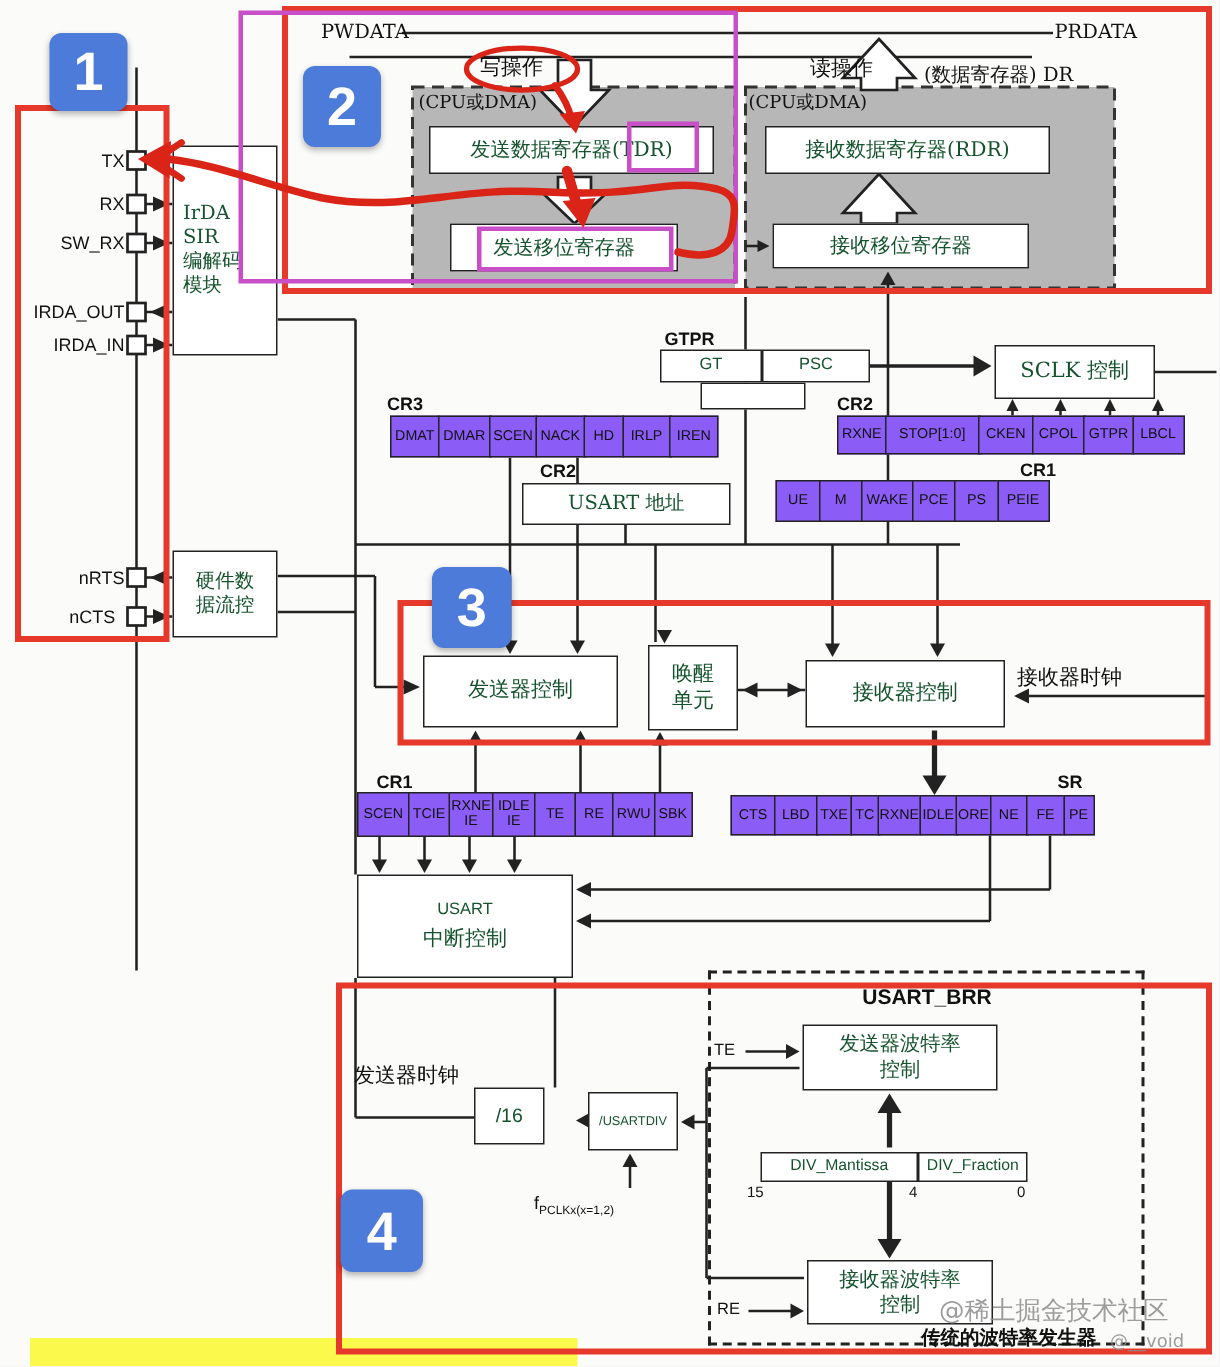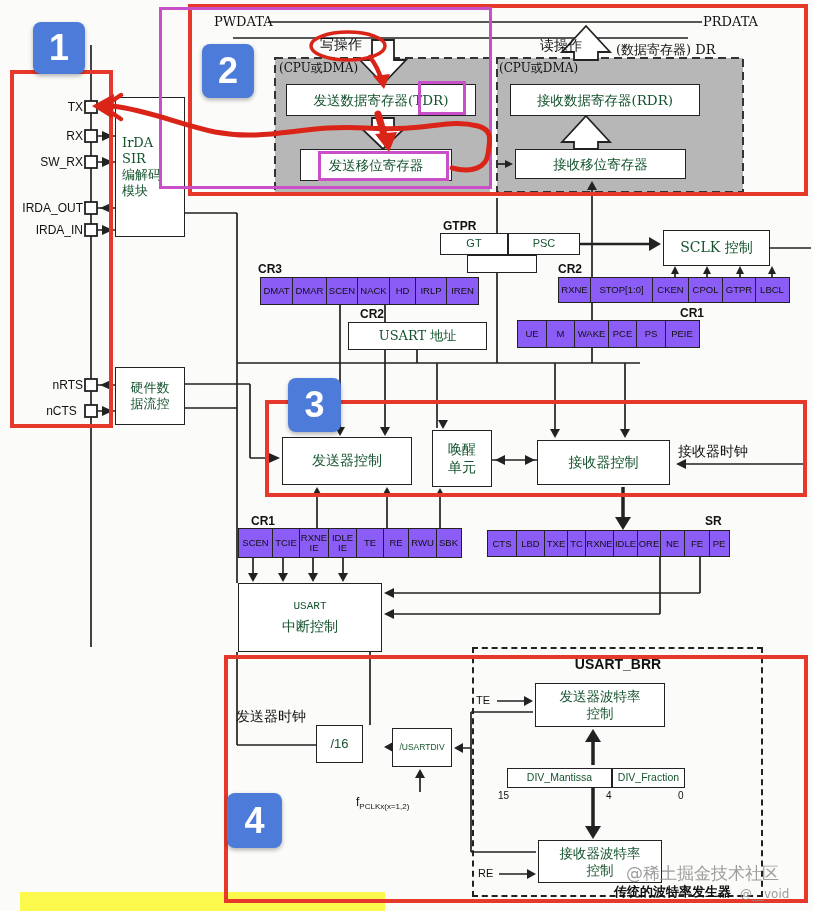--- a/index.html
+++ b/index.html
@@ -228,21 +228,21 @@
     <div class="cell" style="width:20px">TC</div>
     <div class="cell" style="width:29px">RXNE</div>
     <div class="cell" style="width:26px">IDLE</div>
     <div class="cell" style="width:24px">ORE</div>
     <div class="cell" style="width:26px">NE</div>
     <div class="cell" style="width:26px">FE</div>
     <div class="cell" style="width:21px">PE</div>
   </div>
 
   <div class="box" style="left:238px;top:583px;width:144px;height:69px;font-size:14px;gap:4px;">
-    <span style="font-family:Liberation Mono, monospace;font-size:11px;">USART</span>
+    <span style="font-family:Liberation Sans, sans-serif;font-size:11px;">USART</span>
     <span>中断控制</span>
   </div>
 
   <div class="dashedbox" style="left:472px;top:647px;width:291px;height:250px;"></div>
   <div class="slab" style="left:548px;top:656px;width:140px;text-align:center;font-size:14px;font-weight:bold;">USART_BRR</div>
   <div class="lab" style="left:236px;top:708px;font-size:14px;">发送器时钟</div>
   <div class="box" style="left:316px;top:725px;width:47px;height:38px;font-family:Liberation Sans, sans-serif;font-size:13px;">/16</div>
   <div class="box" style="left:392px;top:728px;width:60px;height:39px;font-family:'Liberation Sans',sans-serif;font-size:8.5px;">/USARTDIV</div>
   <div class="slab" style="left:356px;top:795px;font-size:12px;">
     <span>f</span><sub class="f">PCLKx(x=1,2)</sub>

